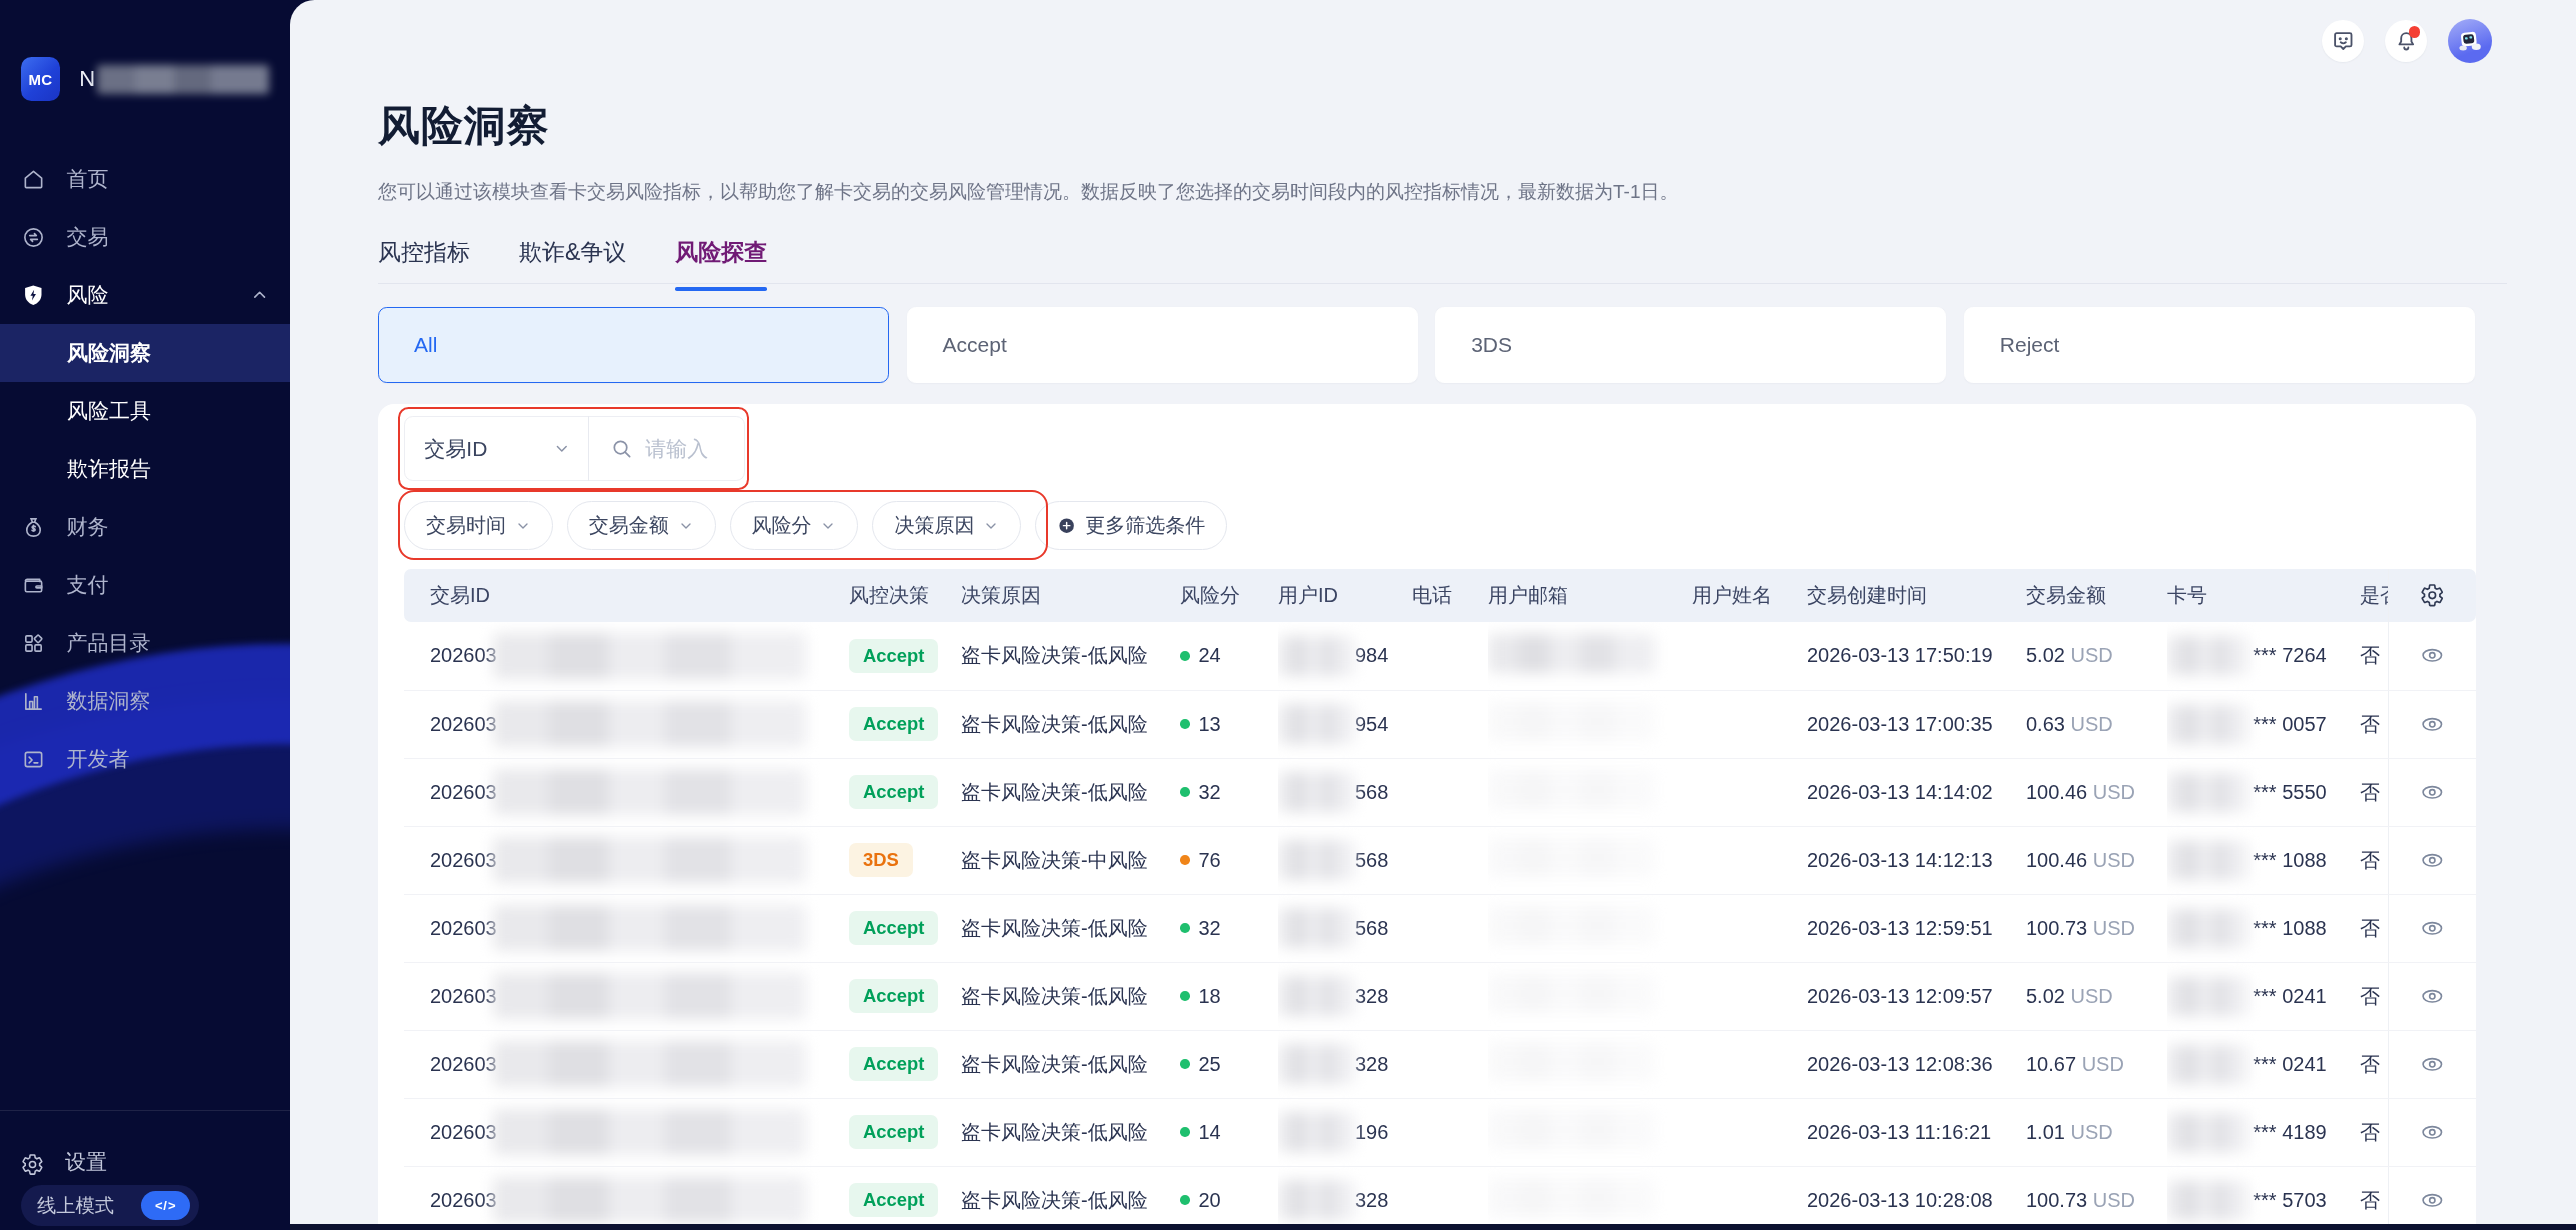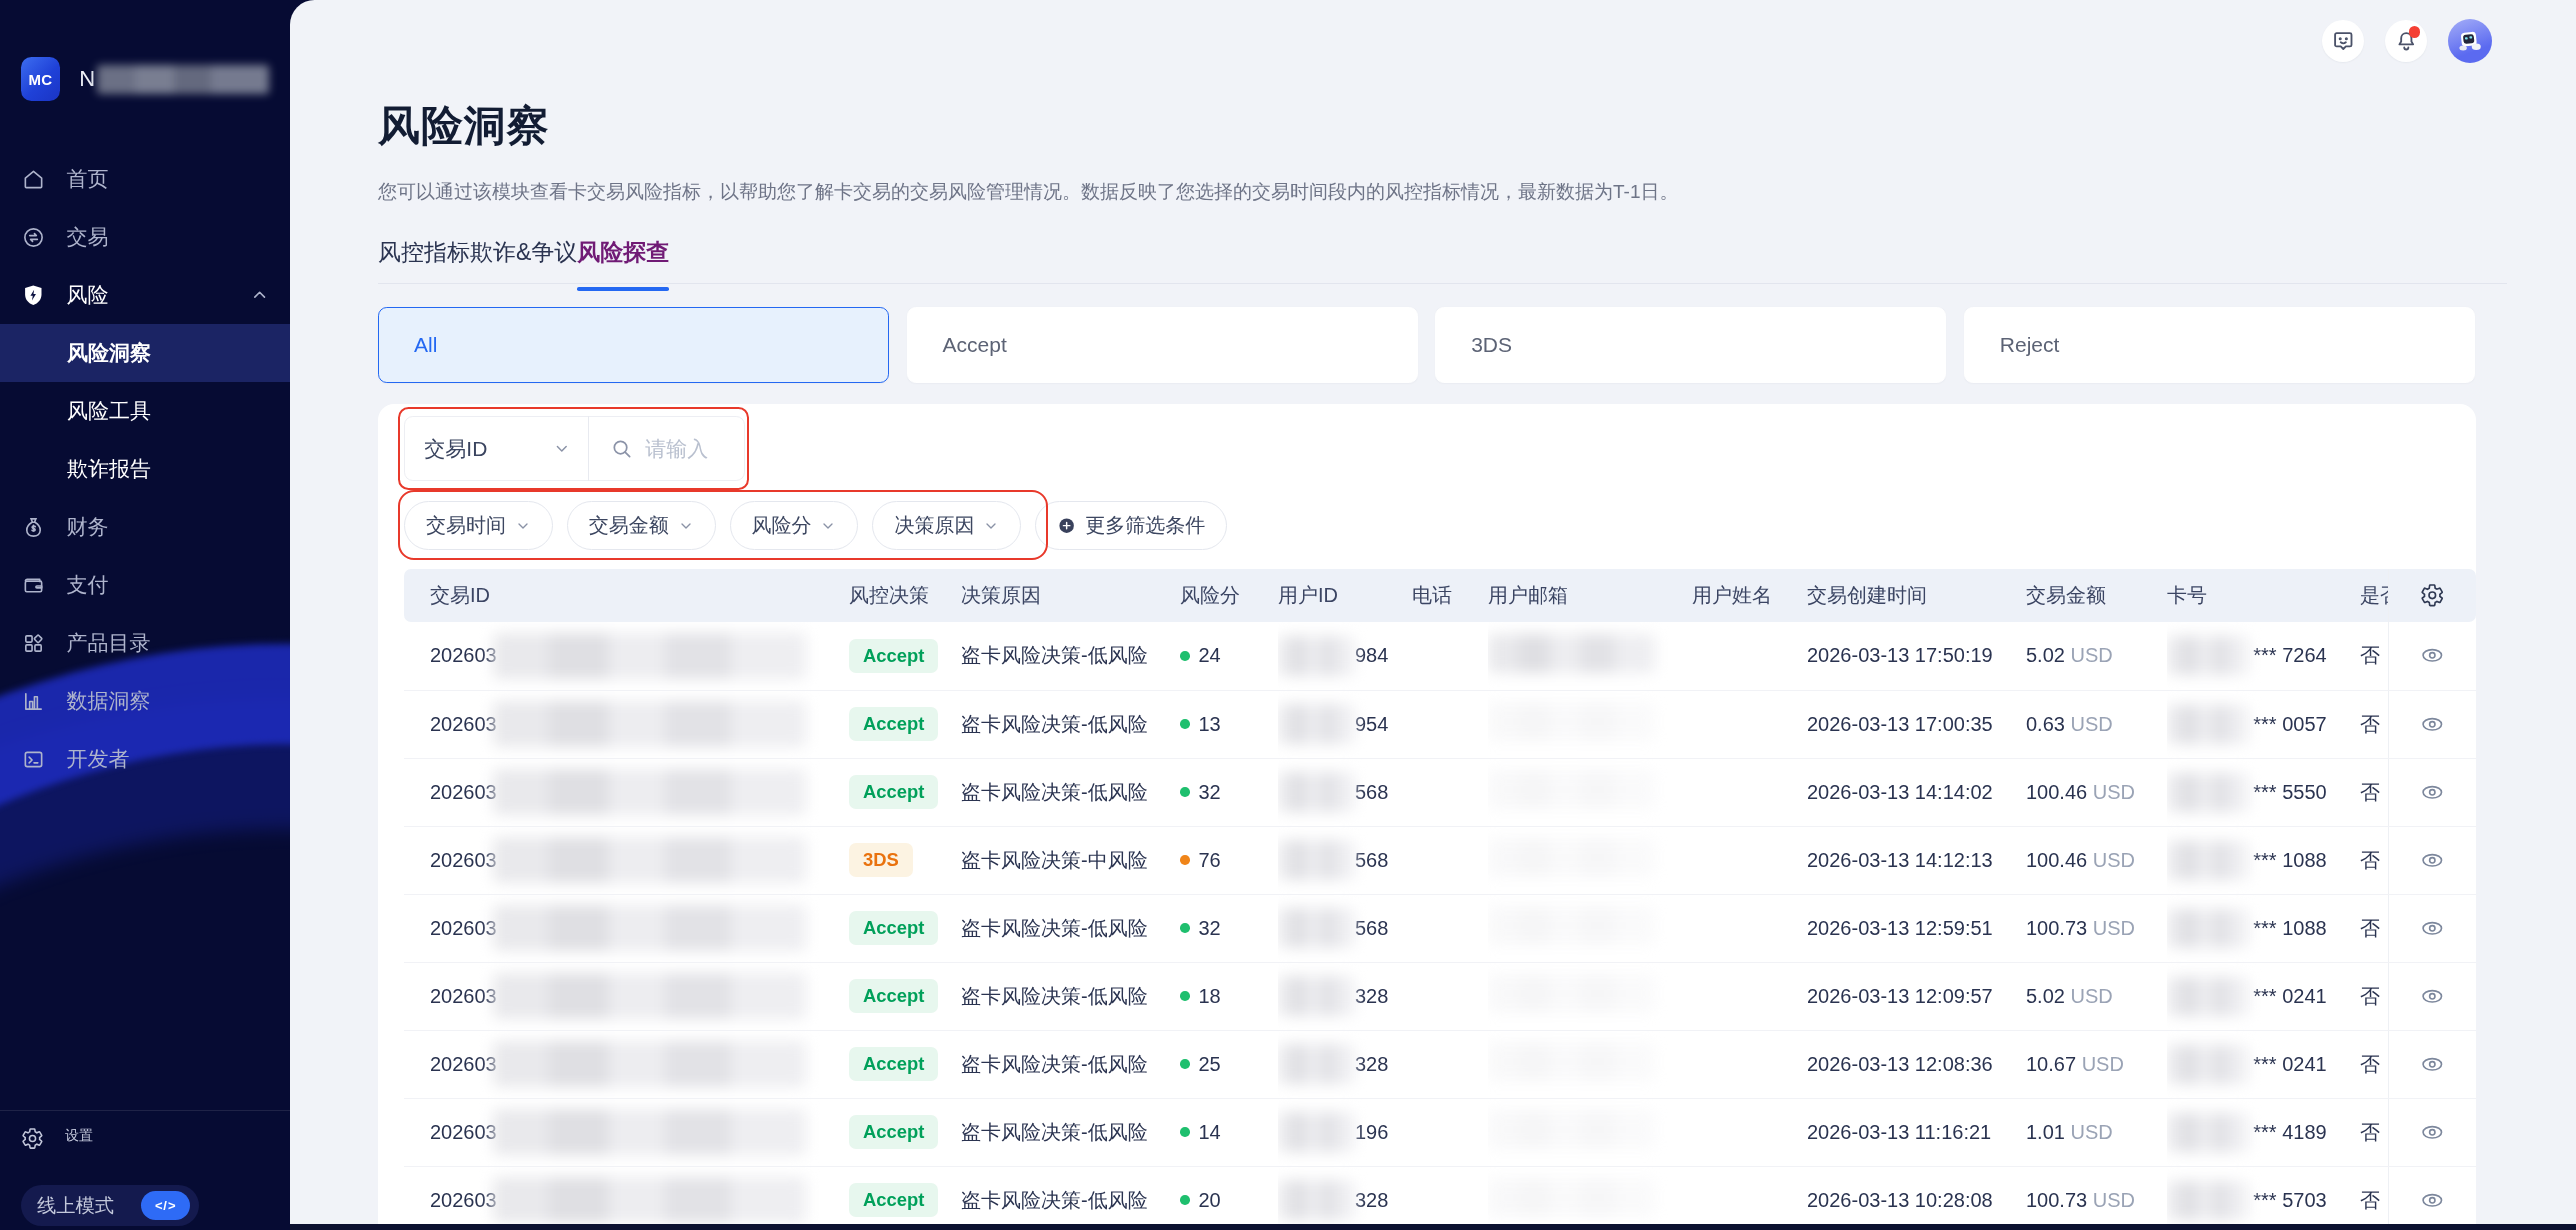--- a/index.html
+++ b/index.html
@@ -25,41 +25,41 @@
   .nav { position:relative; margin-top:23px; }
   .nav-item { display:flex; align-items:center; gap:21px; height:58px; padding:0 21px; font-size:21px;
     color:#aeb4cc; cursor:pointer; }
   .nav-item .nico { width:24.6px; height:24.6px; flex:0 0 24.6px; display:flex; align-items:center; justify-content:center; }
   .nav-item.parent-active { color:#ffffff; font-weight:400; }
   .nav-item .spacer { flex:1; }
   .nav-sub { display:flex; align-items:center; height:58px; padding-left:67px; font-size:21px; color:#ffffff; cursor:pointer; }
   .nav-sub.active { background:#1b2464; color:#ffffff; font-weight:700; }
   .sidebar-footer { position:absolute; left:0; right:0; bottom:0; padding:16px 21px 23px 21px;
     border-top:0.9px solid rgba(255,255,255,.10); background:rgba(6,11,51,.25); }
-  .settings-row { display:flex; align-items:flex-start; gap:21px; height:49px; font-size:14px; color:#c3c8db; cursor:pointer; }
+  .settings-row { display:flex; align-items:flex-end; gap:21px; height:49px; font-size:21px; color:#c3c8db; cursor:pointer; }
   .mode-row { margin-top:8.8px; display:inline-flex; align-items:center; gap:27px; background:#141a4e;
     border-radius:23px; padding:6.1px 8.8px 6.1px 16px; cursor:pointer; }
   .mode-label { font-size:19.3px; color:#c3c8db; }
   .mode-pill { display:flex; align-items:center; justify-content:center; width:49px; height:29px;
     border-radius:15px; background:#2e6bf6; color:#fff; font-size:13px; font-weight:bold; letter-spacing:0.9px; }
 
   
   .main { position:relative; flex:1; height:100%; background:#f1f3f8; border-top-left-radius:24.6px; overflow:hidden; }
   .top-icons { position:absolute; top:19.3px; right:84px; display:flex; align-items:center; gap:21px; }
   .icon-circle { width:42px; height:42px; border-radius:50%; background:#ffffff; display:flex; align-items:center;
     justify-content:center; color:#4b5269; position:relative; cursor:pointer; box-shadow:0 0.9px 1.8px rgba(20,30,60,.05); }
   .bell-dot { position:absolute; top:6.1px; right:7px; width:11.4px; height:11.4px; border-radius:50%; background:#f43f34; }
   .avatar { width:44px; height:44px; border-radius:50%; background:linear-gradient(160deg,#a5aef8 0%,#5b6af0 70%);
     display:flex; align-items:center; justify-content:center; overflow:hidden; cursor:pointer; }
 
   .page-head { position:absolute; left:88px; top:98px; }
   .page-title { font-size:42px; font-weight:800; color:#121c33; letter-spacing:0.9px; }
   .page-desc { margin-top:24.6px; font-size:19px; color:#6e7487; }
 
-  .tabs { position:absolute; left:88px; top:237px; display:flex; }
+  .tabs { position:absolute; left:88px; top:237px; display:flex; gap:49px; }
   .tab { font-size:23px; color:#2a3350; padding-bottom:23px; cursor:pointer; position:relative; }
   .tab.active { color:#701a75; font-weight:700;text-align:right; }
   .tab.active::after { content:""; position:absolute; left:0; right:0; bottom:0; height:4.4px; background:#2468f2; border-radius:1.8px; }
   .tabs-divider { position:absolute; left:88px; top:283px; width:2129px; height:0.9px; background:#e2e5ee; }
 
   .decision-cards { position:absolute; left:88px; top:307px; display:flex; gap:17.6px; }
   .dcard { width:511px; height:76px; border-radius:8.8px; background:#ffffff; border:0.9px solid #ffffff;
     display:flex; align-items:center; padding:0 35px; font-size:21px; color:#5c6375; cursor:pointer;
     box-shadow:0 0.9px 1.8px rgba(20,30,60,.03); }
   .dcard.active { background:#e7f1fd; border:1.8px solid #2468f2; color:#2468f2; }

